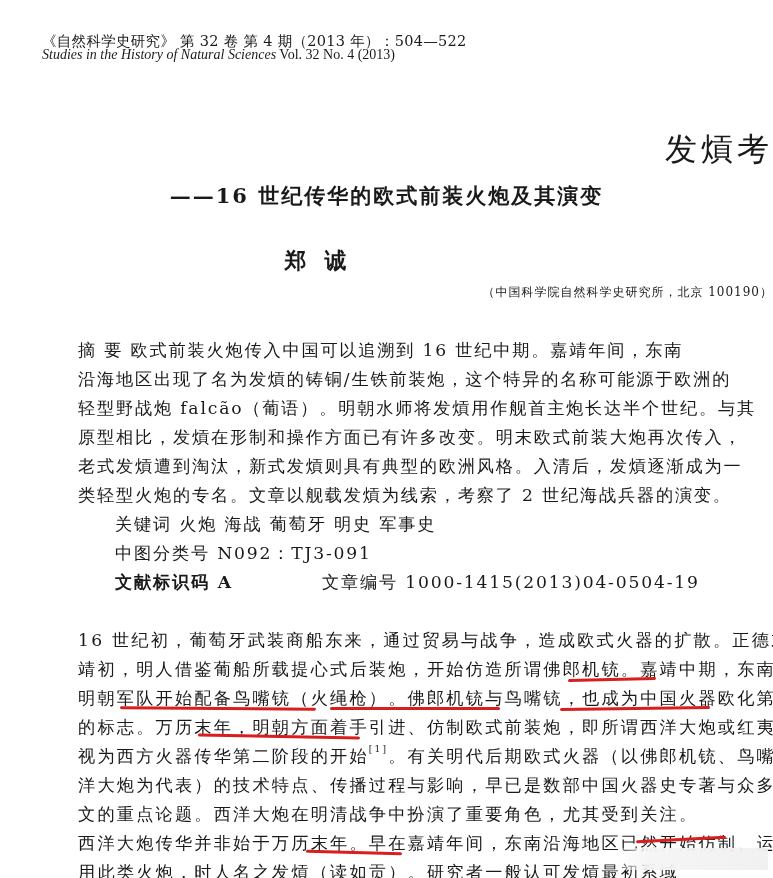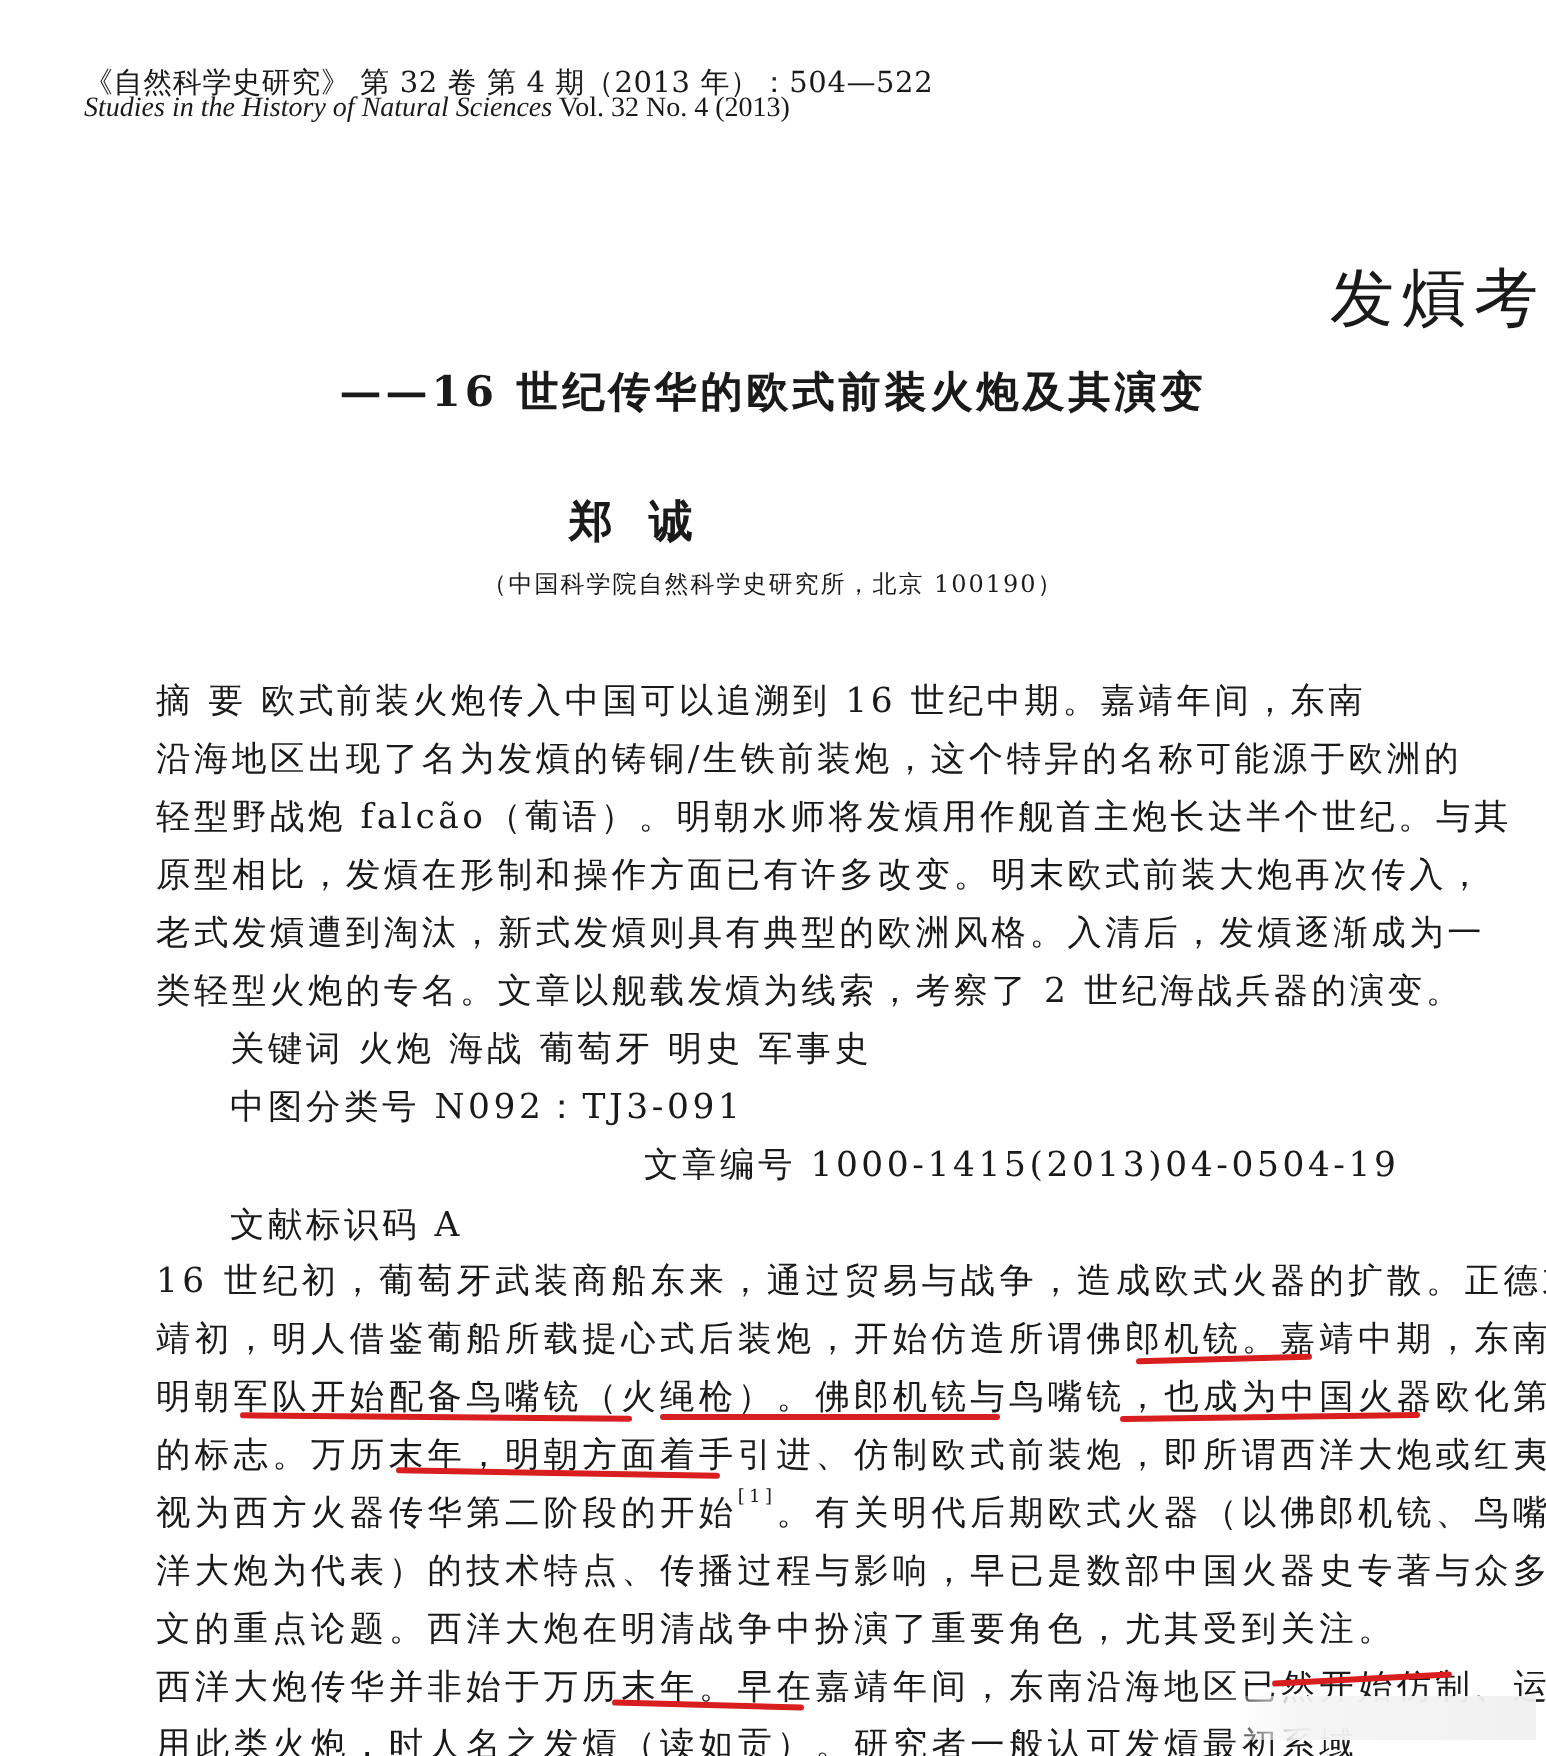--- a/index.html
+++ b/index.html
@@ -9,21 +9,21 @@
     font-family: "DejaVu Serif", "Liberation Serif", serif;
     position: relative;
   }
   .abs { position: absolute; white-space: nowrap; }
   .hdr1 { left: 42px; top: 32px; font-size: 14.5px; letter-spacing: 0.3px; }
   .hdr2 { left: 42px; top: 47px; font-size: 14px; font-family: "Liberation Serif", serif; }
   .hdr2 .it { font-style: italic; }
   .title { left: 0; width: 773px; top: 128px; text-align: right; font-size: 32px; letter-spacing: 4px; }
   .subtitle { left: 0; width: 773px; top: 182px; text-align: center; font-size: 21px; font-weight: bold; letter-spacing: 2px; }
   .author { left: 0; width: 649px; top: 246px; text-align: center; font-size: 22px; font-weight: bold; letter-spacing: 18px; }
-  .affil { left: 0; width: 773px; top: 284px; text-align: center; font-size: 12px; letter-spacing: 1px; }
+  .affil { left: 0; width: 773px; top: 284px; text-align: right; font-size: 12px; letter-spacing: 1px; }
   .line { position: absolute; left: 78px; width: 660px; font-size: 17.2px; white-space: nowrap; letter-spacing: 1.8px; }
   .body-line { position: absolute; left: 78px; width: 663px; font-size: 17.2px; white-space: nowrap; letter-spacing: 2.2px; }
   .sup { font-size: 9px; vertical-align: top; }
   .ul { position: absolute; height: 3px; background: #d81e1e; border-radius: 2px; }
   .watermark {
     position: absolute; left: 618px; top: 848px; width: 150px; height: 22px;
     background: linear-gradient(90deg, rgba(255,255,255,0.2), rgba(245,245,245,0.95) 20%, rgba(240,240,240,0.95));
   }
 </style>
 </head>
@@ -39,21 +39,21 @@
 
 <div>
   <div class="line" style="top:338px;">摘   要   欧式前装火炮传入中国可以追溯到 16 世纪中期。嘉靖年间，东南</div>
   <div class="line" style="top:367px; left:78px;">沿海地区出现了名为发熕的铸铜/生铁前装炮，这个特异的名称可能源于欧洲的</div>
   <div class="line" style="top:396px;">轻型野战炮 falcão（葡语）。明朝水师将发熕用作舰首主炮长达半个世纪。与其</div>
   <div class="line" style="top:425px;">原型相比，发熕在形制和操作方面已有许多改变。明末欧式前装大炮再次传入，</div>
   <div class="line" style="top:454px;">老式发熕遭到淘汰，新式发熕则具有典型的欧洲风格。入清后，发熕逐渐成为一</div>
   <div class="line" style="top:483px;">类轻型火炮的专名。文章以舰载发熕为线索，考察了 2 世纪海战兵器的演变。</div>
   <div class="line" style="top:512px; left:115px;">关键词   火炮   海战   葡萄牙   明史   军事史</div>
   <div class="line" style="top:541px; left:115px;">中图分类号   N092：TJ3-091</div>
-  <div class="line" style="top:600px; left:115px; width:auto;">文献标识码   A</div>
+  <div class="line" style="top:570px; left:115px; width:auto;font-weight:bold;">文献标识码   A</div>
   <div class="line" style="top:570px; left:322px; width:auto;">文章编号   1000-1415(2013)04-0504-19</div>
 </div>
 
 <div>
   <div class="body-line" style="top:628px;">    16 世纪初，葡萄牙武装商船东来，通过贸易与战争，造成欧式火器的扩散。正德末嘉</div>
   <div class="body-line" style="top:657px;">靖初，明人借鉴葡船所载提心式后装炮，开始仿造所谓佛郎机铳。嘉靖中期，东南沿海的</div>
   <div class="body-line" style="top:686px;">明朝军队开始配备鸟嘴铳（火绳枪）。佛郎机铳与鸟嘴铳，也成为中国火器欧化第一阶段</div>
   <div class="body-line" style="top:715px;">的标志。万历末年，明朝方面着手引进、仿制欧式前装炮，即所谓西洋大炮或红夷大炮，被</div>
   <div class="body-line" style="top:744px;"><span>视为西方火器传华第二阶段的开始</span><span class="sup">[1]</span><span>。有关明代后期欧式火器（以佛郎机铳、鸟嘴铳、西</span></div>
   <div class="body-line" style="top:773px;">洋大炮为代表）的技术特点、传播过程与影响，早已是数部中国火器史专著与众多学术论</div>

